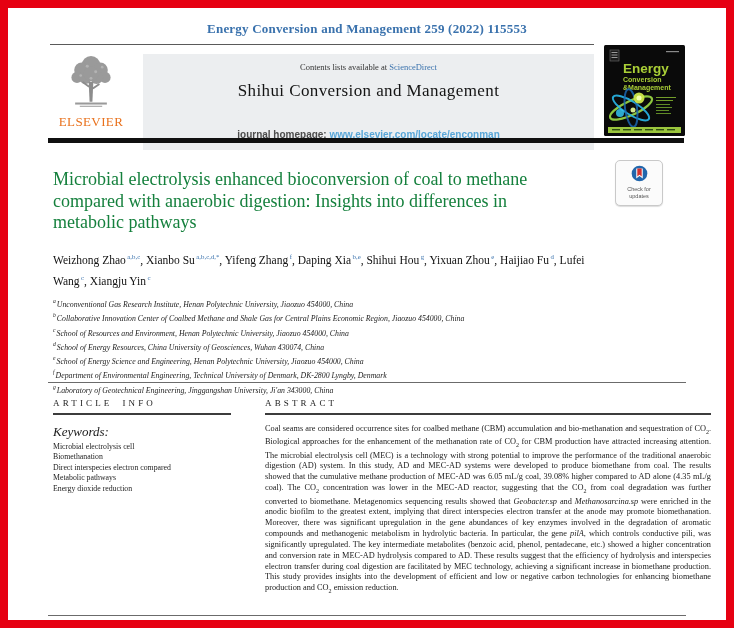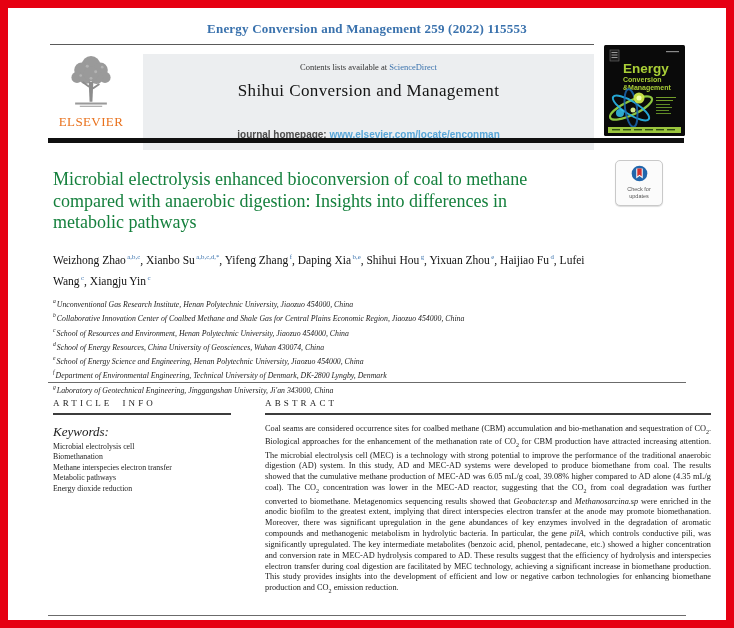--- a/index.html
+++ b/index.html
@@ -173,21 +173,21 @@
   </div>
 
   <div class="rule-mid"></div>
 
   <div class="infocol">
     <div class="colhead">ARTICLE INFO</div>
     <div class="colrule"></div>
     <div class="kwlabel">Keywords:</div>
     <div class="kw">Microbial electrolysis cell</div>
     <div class="kw">Biomethanation</div>
-    <div class="kw">Methane interspecies electron transfer</div>
+    <div class="kw">Direct interspecies electron compared</div>
     <div class="kw">Metabolic pathways</div>
     <div class="kw">Energy dioxide reduction</div>
   </div>
 
   <div class="abscol">
     <div class="colhead">ABSTRACT</div>
     <div class="colrule"></div>
     <p class="abstext"><span>Coal seams are considered occurrence sites for coalbed methane (CBM) accumulation and bio-methanation and sequestration of CO</span><sub>2</sub><span>. Biological approaches for the enhancement of the methanation rate of CO</span><sub>2</sub><span> for CBM production have attracted increasing attention. The microbial electrolysis cell (MEC) is a technology with strong potential to improve the performance of the traditional anaerobic digestion (AD) system. In this study, AD and MEC-AD systems were developed to produce biomethane from coal. The results showed that the cumulative methane production of MEC-AD was 6.05 mL/g coal, 39.08% higher compared to AD alone (4.35 mL/g coal). The CO</span><sub>2</sub><span> concentration was lower in the MEC-AD reactor, suggesting that the CO</span><sub>2</sub><span> from coal degradation was further converted to biomethane. Metagenomics sequencing results showed that </span><i>Geobacter.sp</i><span> and </span><i>Methanosarcina.sp</i><span> were enriched in the anodic biofilm to the greatest extent, implying that direct interspecies electron transfer at the anode may promote biomethanation. Moreover, there was significant upregulation in the gene abundances of key enzymes involved in the degradation of aromatic compounds and methanogenic metabolism in hydrolytic bacteria. In particular, the gene </span><i>pilA</i><span>, which controls conductive pili, was significantly upregulated. The key intermediate metabolites (benzoic acid, phenol, pentadecane, etc.) showed a higher concentration and conversion rate in MEC-AD hydrolysis compared to AD. These results suggest that the efficiency of hydrolysis and interspecies electron transfer during coal digestion are facilitated by MEC technology, achieving a significant increase in biomethane production. This study provides insights into the development of efficient and low or negative carbon technologies for enhancing biomethane production and CO</span><sub>2</sub><span> emission reduction.</span></p>
   </div>
 

